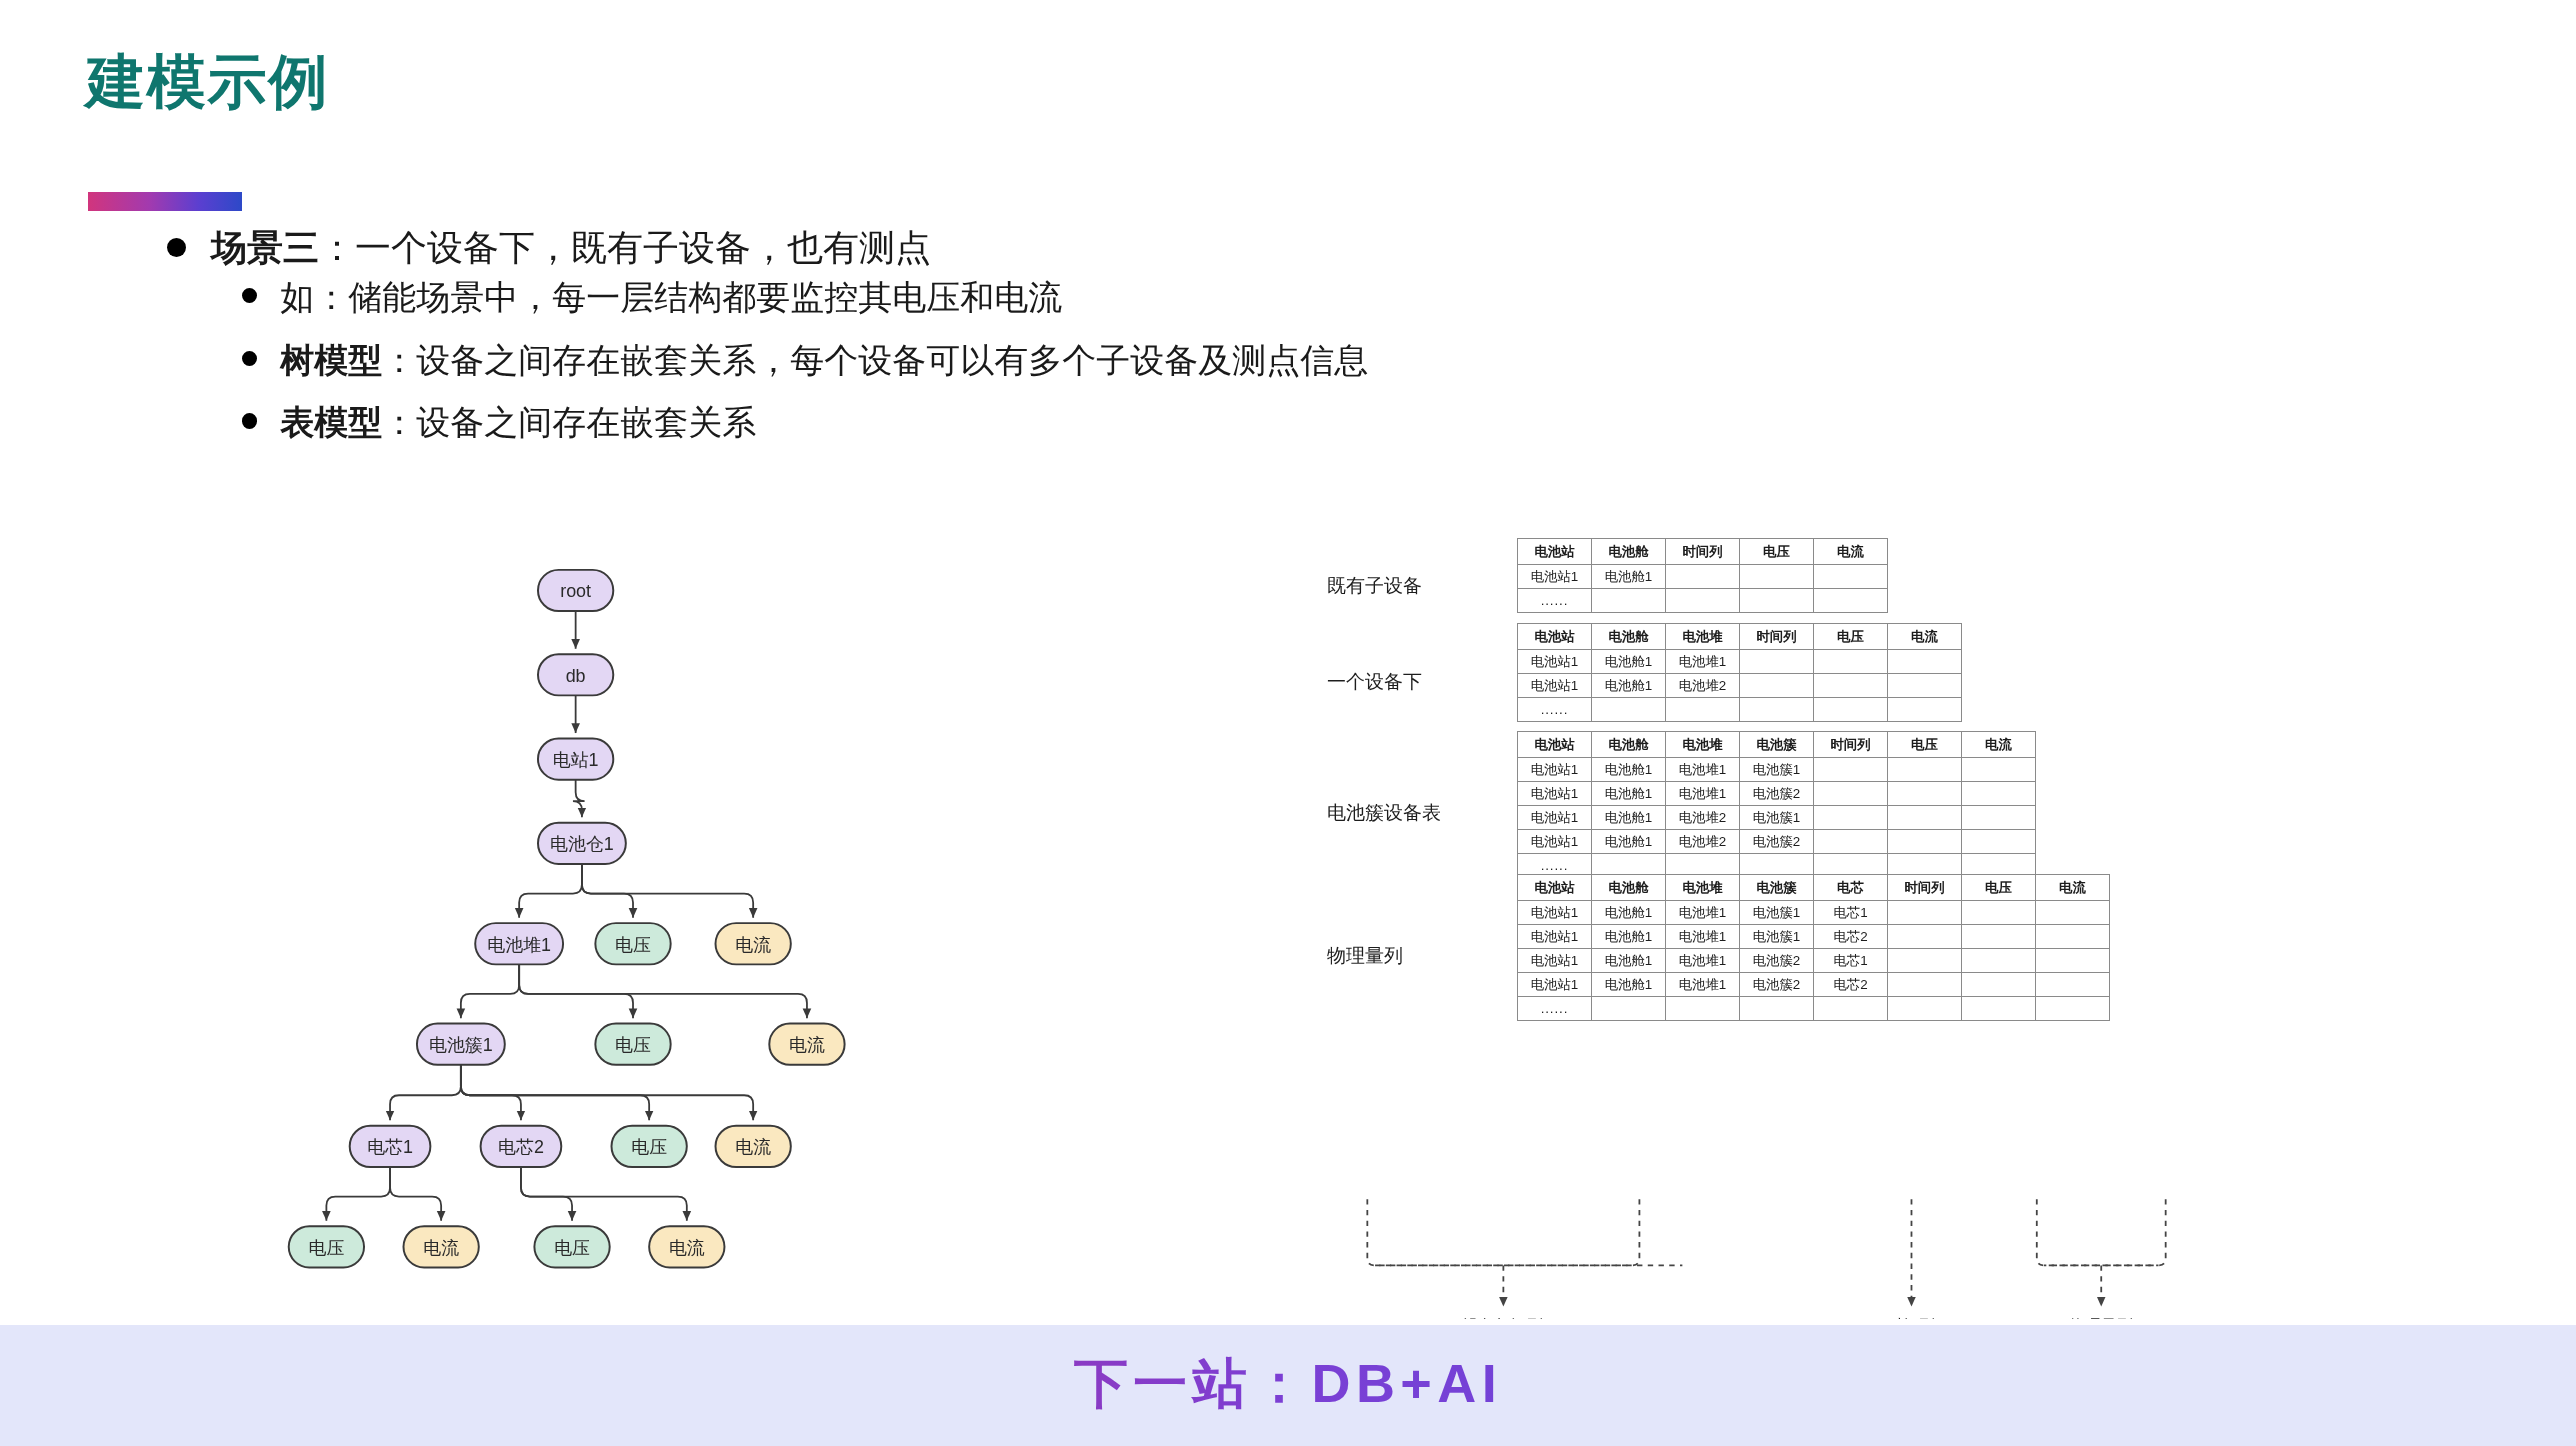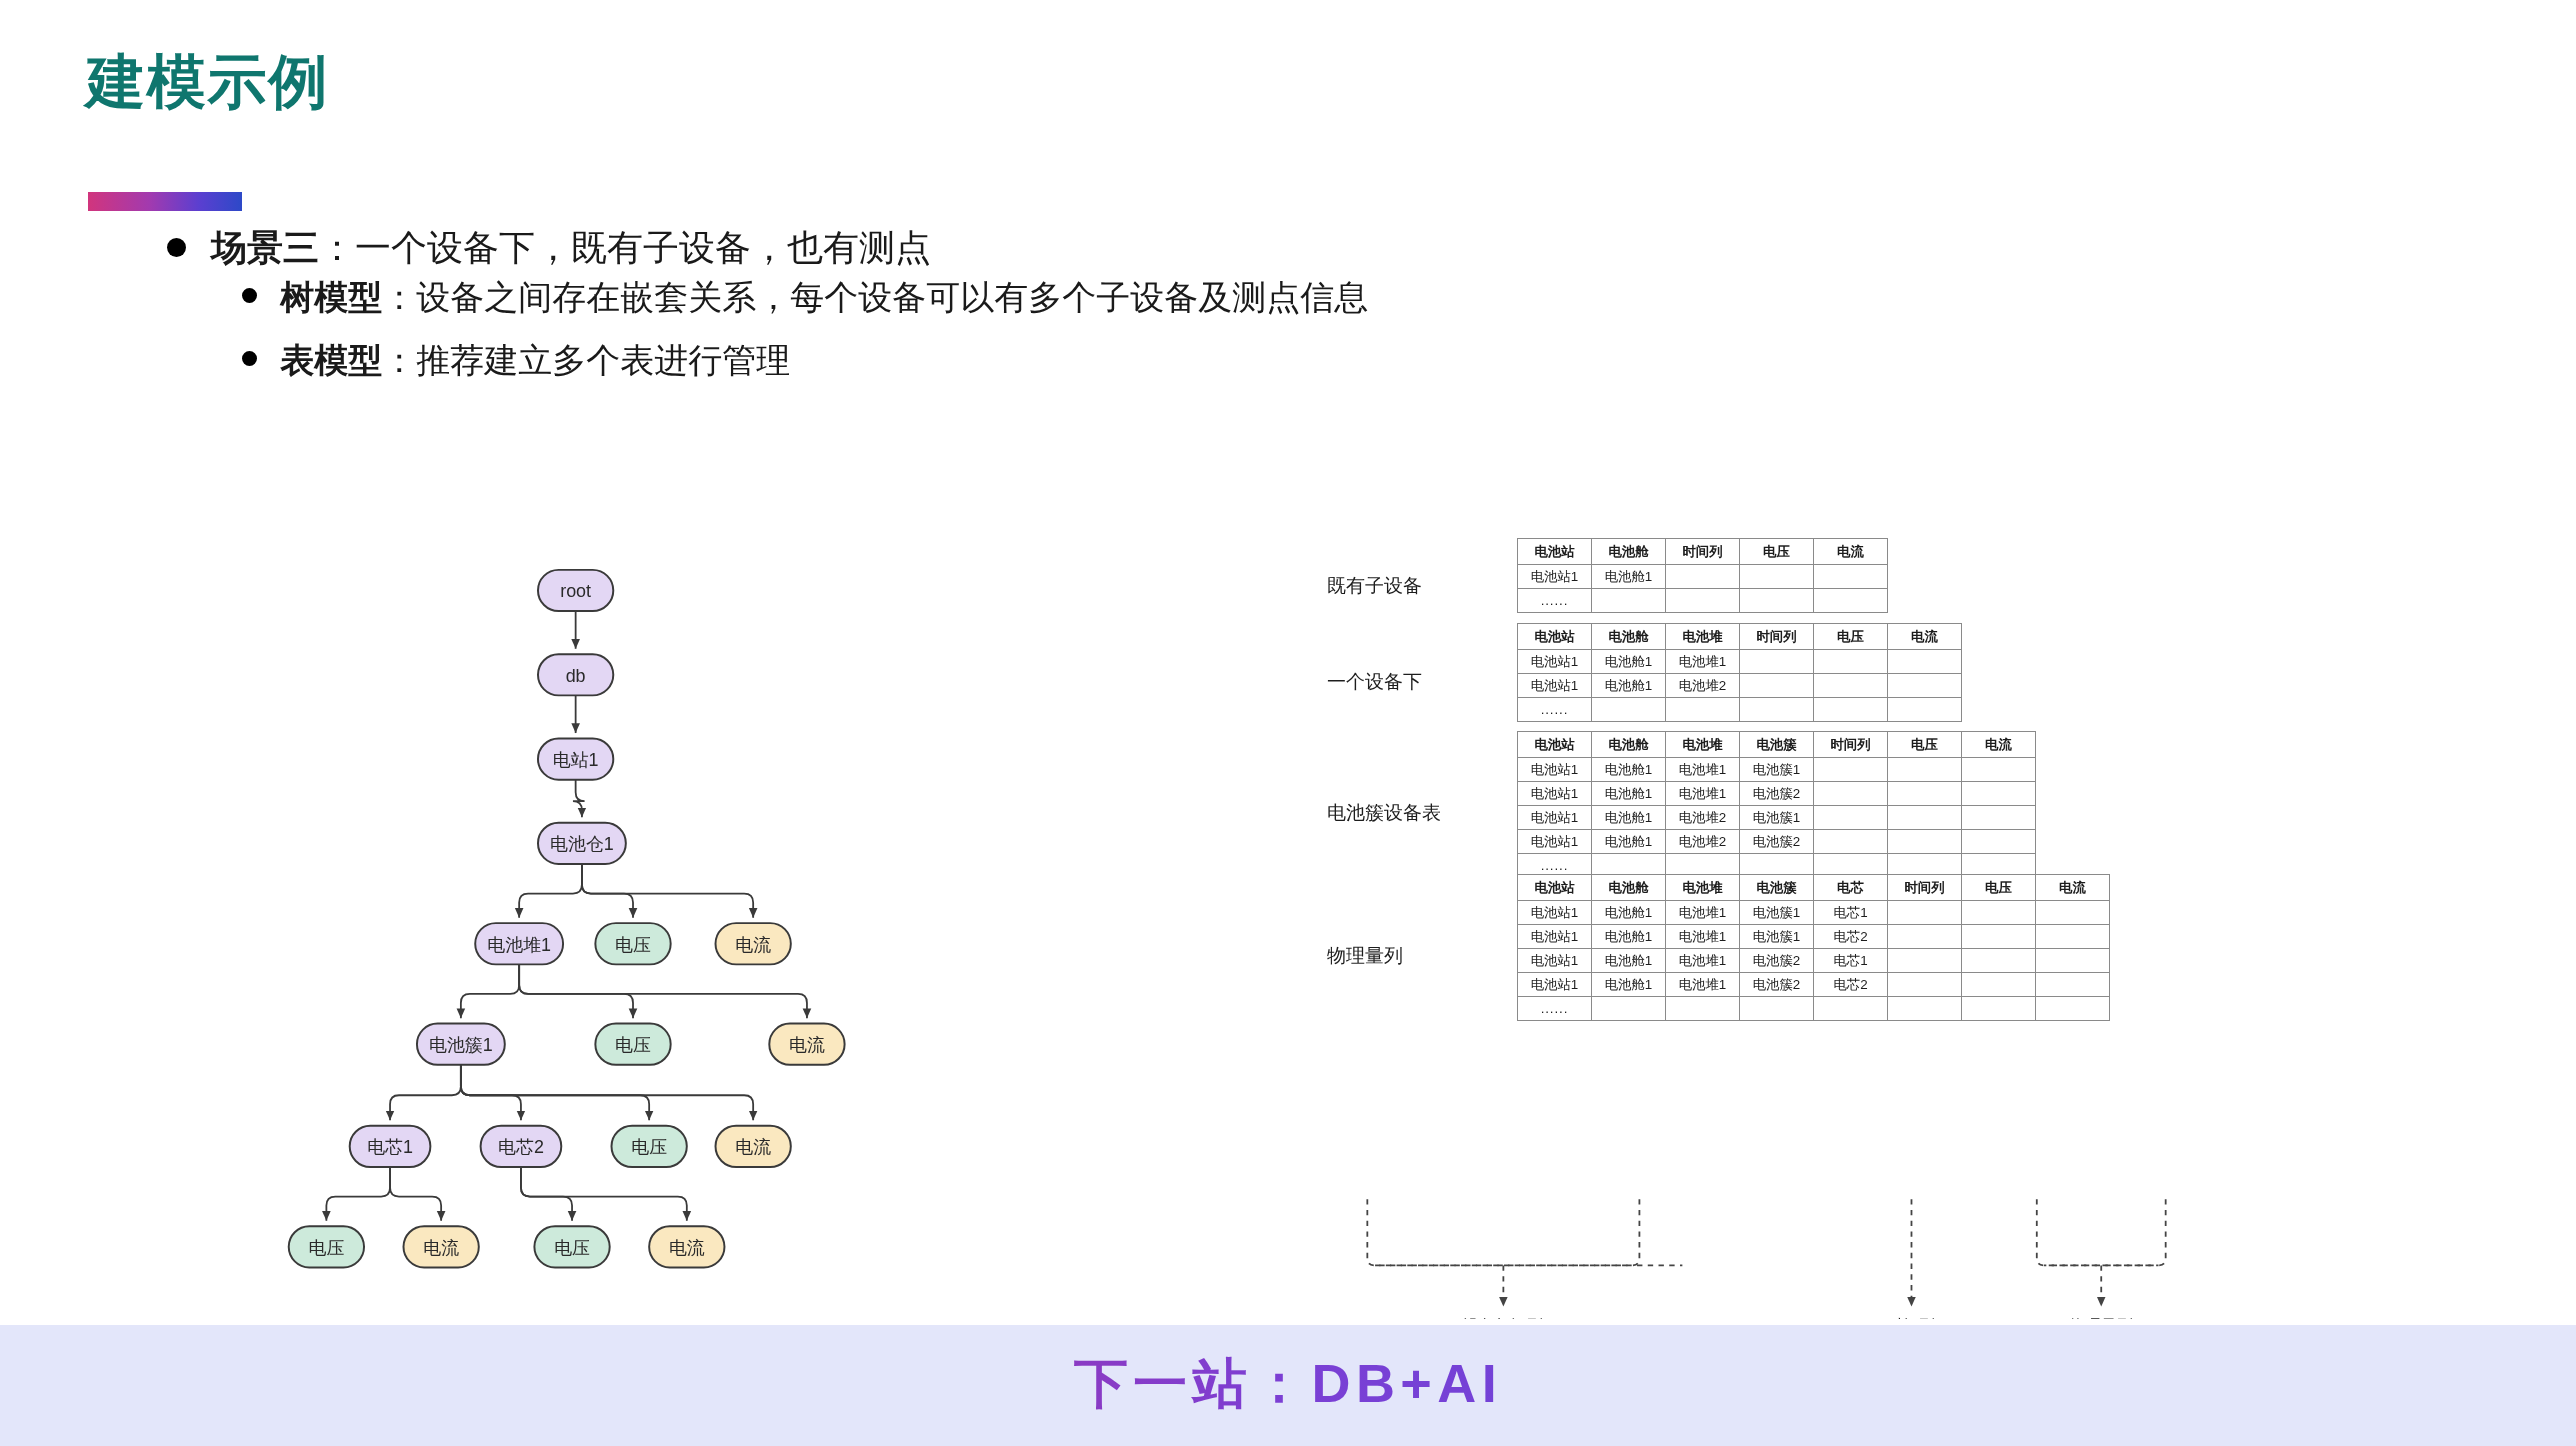--- a/index.html
+++ b/index.html
@@ -181,29 +181,33 @@
 <div class="slide-title">建模示例</div>
 <div class="title-rule"></div>
 
 <div class="bullets">
 
   <div class="bullet-row b1">
     <span class="dot"></span>
     <span class="btext"><span class="bstrong">场景三</span><span>：一个设备下，既有子设备，也有测点</span></span>
   </div>
 
+  <div class="bullet-row b2">
+    <span class="dot"></span>
+    <span class="btext"><span class="bstrong"></span><span>如：储能场景中，每一层结构都要监控其电压和电流</span></span>
+  </div>
 
   <div class="bullet-row b2">
     <span class="dot"></span>
     <span class="btext"><span class="bstrong">树模型</span><span>：设备之间存在嵌套关系，每个设备可以有多个子设备及测点信息</span></span>
   </div>
 
   <div class="bullet-row b2">
     <span class="dot"></span>
-    <span class="btext"><span class="bstrong">表模型</span><span>：推荐建立多个表进行管理</span></span>
+    <span class="btext"><span class="bstrong">表模型</span><span>：设备之间存在嵌套关系</span></span>
   </div>
 
 </div>
 
 <div id="tree-wrap">
   <svg id="tree-svg" width="789" height="789" viewBox="0 0 880 880">
     <defs>
       <marker id="arrow" viewBox="0 0 10 10" refX="9" refY="5" markerWidth="6" markerHeight="6" orient="auto-start-reverse">
         <path d="M0,1 L9,5 L0,9 z" fill="#3a3a3a"></path>
       </marker>

